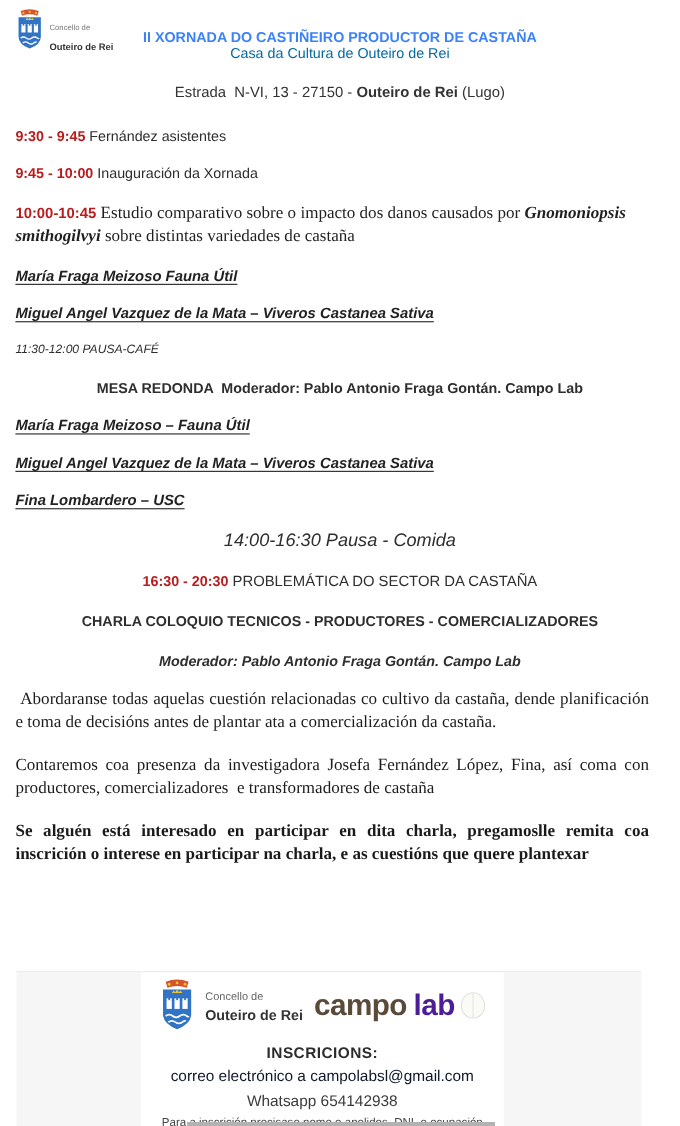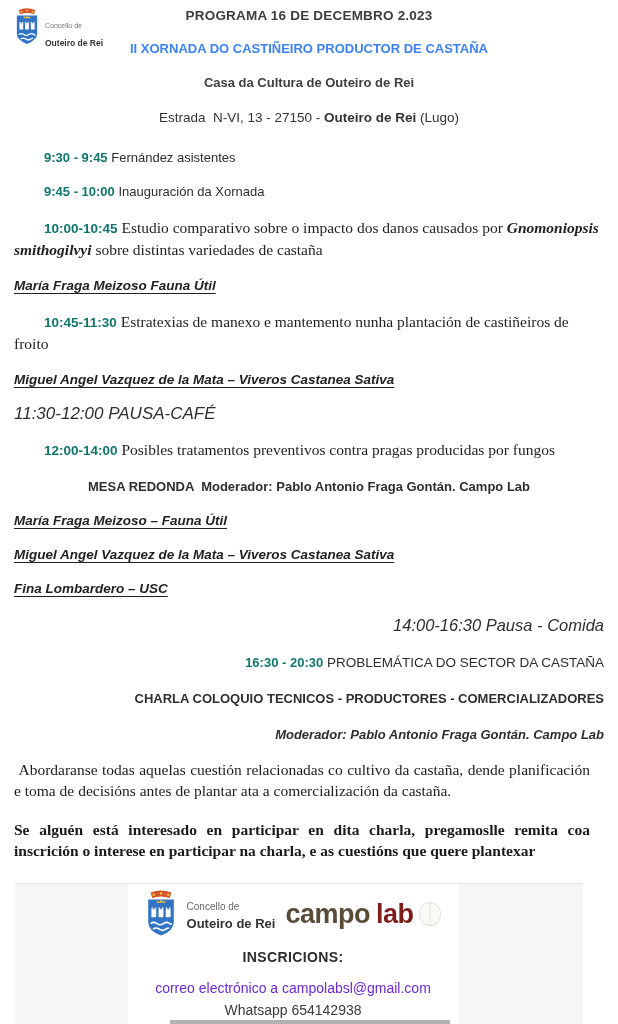--- a/index.html
+++ b/index.html
@@ -9,37 +9,37 @@
   .prewrap{white-space:pre-wrap;text-align:center;}
 
   
   .header{position:relative;padding-top:8px;}
   .corner-logo{position:absolute;left:14px;top:8px;display:flex;align-items:flex-start;gap:5px;}
   .corner-logo .txt{padding-top:6px;line-height:1.1;}
   .corner-logo .l1{font-size:7px;color:#777;}
   .corner-logo .l2{font-size:8.5px;font-weight:bold;color:#333;}
   .doc-title{text-align:center;font-size:13.5px;font-weight:700;color:#3c3c3c;letter-spacing:.2px;}
   .event-title{text-align:center;font-size:13px;font-weight:700;color:#3b82f6;margin-top:18px;}
-  .venue{text-align:center;font-size:13px;font-weight:700;color:#404040;margin-top:19px;}
+  .venue{text-align:center;font-size:13px;font-weight:400;color:#0369a1;}
   .address{text-align:center;font-size:13.5px;color:#333;margin-top:20px;}
   .address b{font-weight:700;}
 
   
   .sched{margin:24px 14px 0 14px;}
   .line{margin-bottom:17px;line-height:17px;}
   .sans{font-size:13px;}
   .serif{font-family:"Liberation Serif",serif;font-size:15.5px;line-height:21px;color:#1f1f1f;}
-  .time{font-weight:700;font-family:"Liberation Sans",sans-serif;font-size:13px;color:#0f766e;margin-left:30px;}
+  .time{font-weight:700;font-family:"Liberation Sans",sans-serif;font-size:13px;color:#b91c1c;}
   .serif .time{font-size:13.5px;}
   .em-species{font-weight:700;font-style:italic;}
   .speaker{font-size:13.5px;font-weight:700;font-style:italic;text-decoration:underline;
            text-underline-offset:3px;color:#222;}
-  .pause{font-size:17px;font-style:italic;color:#2e2e2e;}
+  .pause{font-size:11px;font-style:italic;color:#2e2e2e;}
   .mesa{font-size:13px;font-weight:700;}
-  .center{text-align:right;}
+  .center{text-align:center;}
   .pausa-comida{font-size:16.5px;font-style:italic;color:#2e2e2e;margin-top:20px;margin-bottom:20px;}
   .problematica{font-size:13.5px;margin-bottom:19px;}
   .charla{font-size:13px;font-weight:700;margin-bottom:19px;}
   .moderator{font-size:13px;font-weight:700;margin-bottom:14px;font-style:italic;}
 
   
   .paras{margin:16px 28px 0 14px;}
   .para{font-family:"Liberation Serif",serif;font-size:15.5px;line-height:21px;color:#1c1c1c;
         text-align:justify;margin-bottom:18px;}
   .para.bold{font-weight:700;color:#1a1a1a;}
@@ -51,26 +51,26 @@
   .footer .band.left{left:15px;width:113px;}
   .footer .band.right{left:457px;width:126px;}
   .footer .card{position:absolute;left:128px;top:1px;width:330px;height:140px;background:#fff;
                 text-align:center;}
   .logo-row{display:flex;align-items:center;justify-content:center;gap:10px;padding-top:5px;}
   .logo-row .txt{text-align:left;line-height:1.15;}
   .logo-row .l1{font-size:10px;color:#666;}
   .logo-row .l2{font-size:13px;font-weight:700;color:#333;}
   .brand{font-size:27px;font-weight:700;letter-spacing:-0.5px;display:flex;align-items:center;gap:6px;}
   .brand .campo{color:#5a4b39;}
-  .brand .lab{color:#7f1d1d;text-align:center;}
+  .brand .lab{color:#4c1d95;text-align:center;}
   .chestnut{width:20px;height:22px;border-radius:50% 50% 48% 48%;background:#fafaf7;
             border:1px solid #e2e2de;display:inline-block;
             background-image:linear-gradient(90deg,transparent 44%,#eeeeea 46%,#eeeeea 54%,transparent 56%);}
   .insc-title{font-size:14px;font-weight:700;color:#2c2c2c;margin-top:10px;letter-spacing:.4px;}
-  .insc-mail{font-size:14px;color:#6d28d9;margin-top:15px;}
+  .insc-mail{font-size:14px;color:#0f172a;margin-top:5px;}
   .insc-wa{font-size:14px;color:#3a3a3a;margin-top:6px;}
   .insc-note{font-size:10.5px;color:#444;margin-top:7px;}
   .bottom-bar{position:absolute;left:170px;bottom:0;width:280px;height:4px;background:#b2b2b2;}
 
   svg.shield{display:block;}
 </style>
 </head>
 <body>
 
 <div id="page">
@@ -96,47 +96,45 @@
             <rect x="30" y="22" width="2" height="2" fill="#fff"></rect>
           <path d="M7 42 q4 -3 8 0 q4 3 8 0 q4 -3 8 0 q2 1.5 2 0" stroke="#fff" stroke-width="2" fill="none"></path>
           <path d="M10 49 q4 -3 8 0 q4 3 8 0 q3 -2 4 -1" stroke="#fff" stroke-width="2" fill="none"></path>
         </svg>
       </span>
       <span class="txt">
         <span class="l1">Concello de</span><br>
         <span class="l2">Outeiro de Rei</span>
       </span>
     </div>
-    <div class="doc-title">PROGRAMA 16 DE DECEMBRO 2.023</div>
     <div class="event-title">II XORNADA DO CASTIÑEIRO PRODUCTOR DE CASTAÑA</div>
     <div class="venue">Casa da Cultura de Outeiro de Rei</div>
     <div class="address prewrap"><span>Estrada  N-VI, 13 - 27150 - </span><b>Outeiro de Rei</b><span> (Lugo)</span></div>
   </div>
 
   <div class="sched">
     <div class="line sans"><span class="time">9:30 - 9:45</span><span> Fernández asistentes</span></div>
     <div class="line sans"><span class="time">9:45 - 10:00</span><span> Inauguración da Xornada</span></div>
     <div class="line serif"><span class="time">10:00-10:45</span><span> Estudio comparativo sobre o impacto dos danos causados por </span><span class="em-species">Gnomoniopsis smithogilvyi</span><span> sobre distintas variedades de castaña</span></div>
     <div class="line speaker">María Fraga Meizoso Fauna Útil</div>
-    <div class="line serif"><span class="time">10:45-11:30</span><span> Estratexias de manexo e mantemento nunha plantación de castiñeiros de froito</span></div>
     <div class="line speaker">Miguel Angel Vazquez de la Mata – Viveros Castanea Sativa</div>
     <div class="line pause">11:30-12:00 PAUSA-CAFÉ</div>
-    <div class="line serif"><span class="time">12:00-14:00</span><span> Posibles tratamentos preventivos contra pragas producidas por fungos</span></div>
     <div class="line mesa prewrap">MESA REDONDA  Moderador: Pablo Antonio Fraga Gontán. Campo Lab</div>
     <div class="line speaker">María Fraga Meizoso – Fauna Útil</div>
     <div class="line speaker">Miguel Angel Vazquez de la Mata – Viveros Castanea Sativa</div>
     <div class="line speaker">Fina Lombardero – USC</div>
     <div class="line center pausa-comida">14:00-16:30 Pausa - Comida</div>
     <div class="line center problematica"><span class="time">16:30 - 20:30</span><span> PROBLEMÁTICA DO SECTOR DA CASTAÑA</span></div>
     <div class="line center charla">CHARLA COLOQUIO TECNICOS - PRODUCTORES - COMERCIALIZADORES</div>
     <div class="line center moderator">Moderador: Pablo Antonio Fraga Gontán. Campo Lab</div>
   </div>
 
   <div class="paras">
     <div class="para prewrap"> Abordaranse todas aquelas cuestión relacionadas co cultivo da castaña, dende planificación e toma de decisións antes de plantar ata a comercialización da castaña.</div>
+    <div class="para prewrap">Contaremos coa presenza da investigadora Josefa Fernández López, Fina, así coma con productores, comercializadores  e transformadores de castaña</div>
     <div class="para bold prewrap">Se alguén está interesado en participar en dita charla, pregamoslle remita coa inscrición o interese en participar na charla, e as cuestións que quere plantexar</div>
   </div>
 
   <div class="footer">
     <div class="topline"></div>
     <div class="band left"></div>
     <div class="band right"></div>
     <div class="card">
       <div class="logo-row">
         <span>

